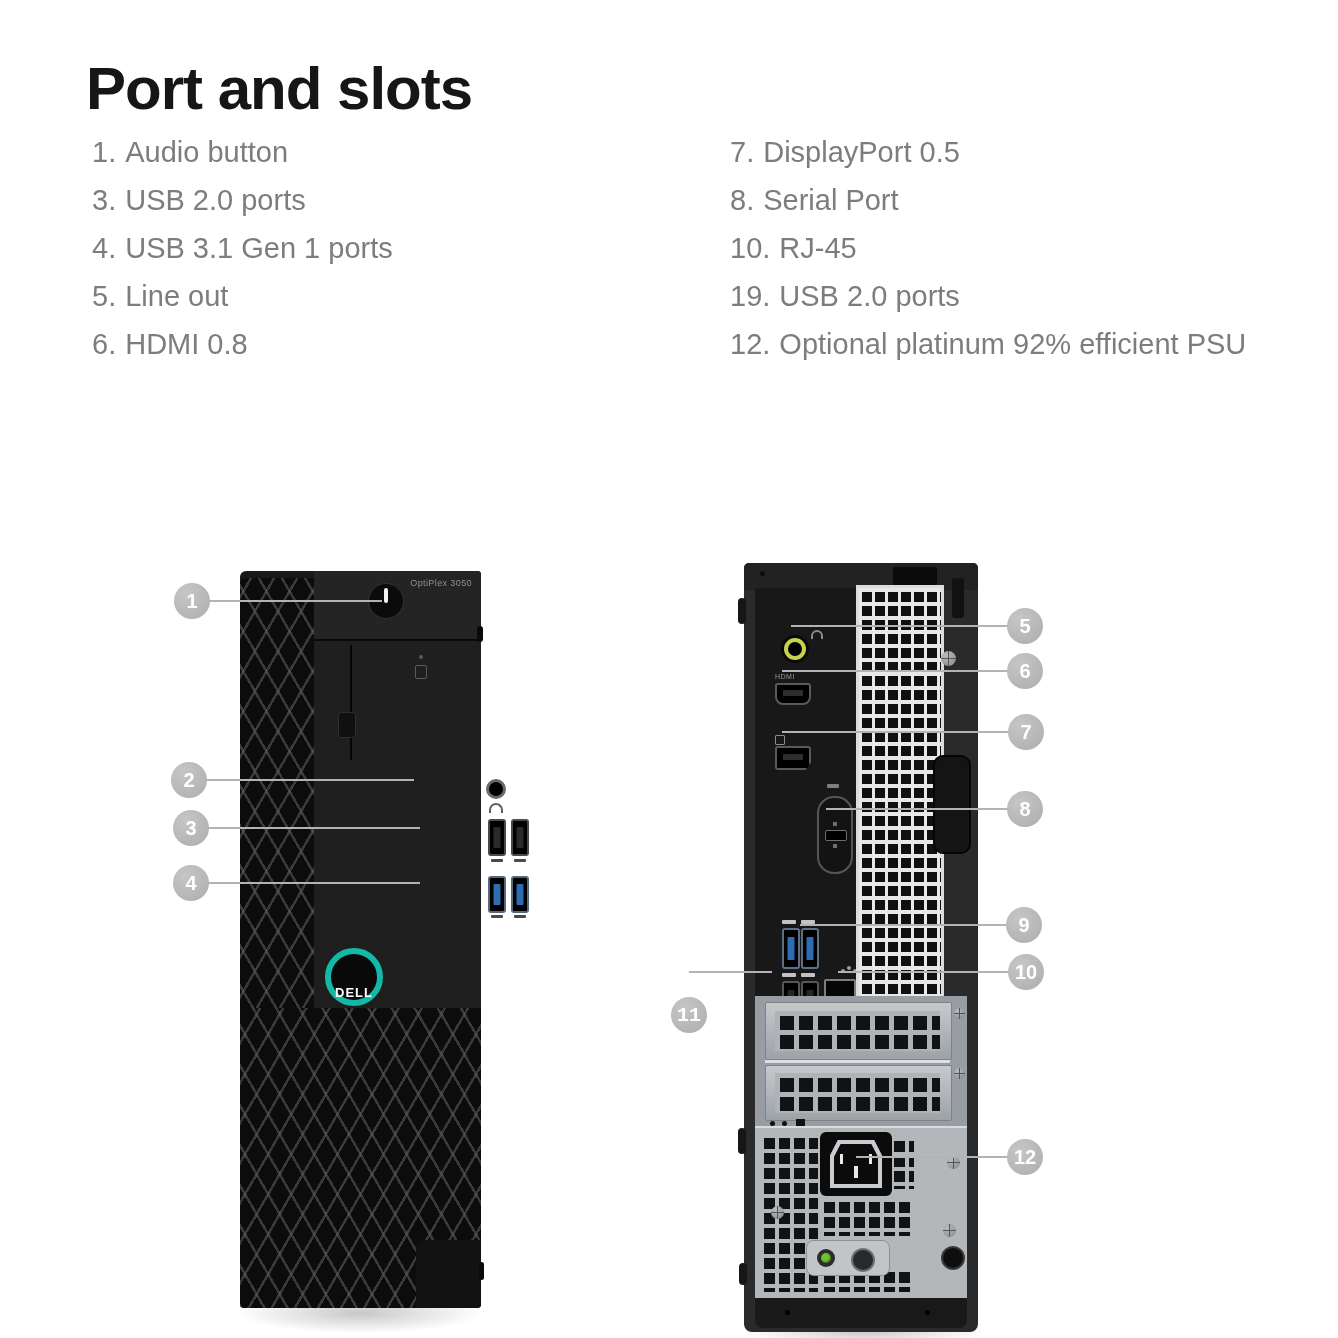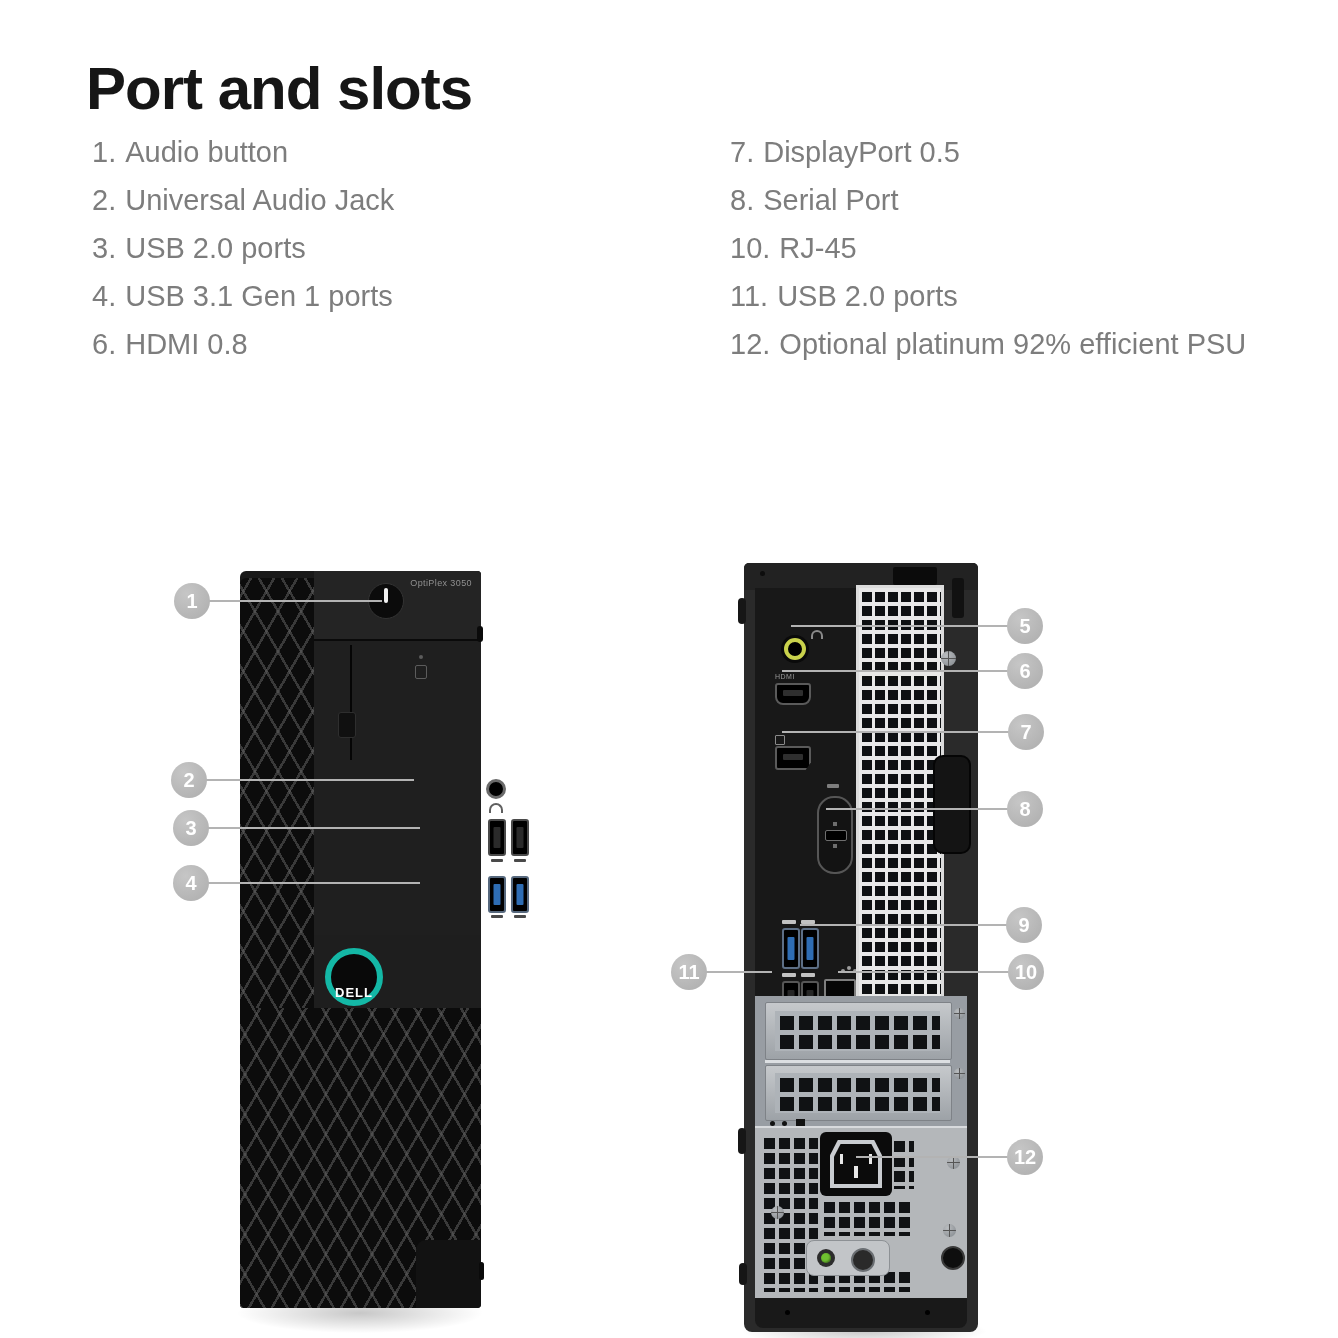--- a/index.html
+++ b/index.html
@@ -67,30 +67,30 @@
 </style>
 </head>
 <body>
 
 <div class="canvas" id="figure">
 
   <h1 class="abs page-title">Port and slots</h1>
 
   <ul class="abs legend left">
       <li class="legend-item"><span class="legend-num">1.</span><span class="legend-label">Audio button</span></li>
-      <li class="legend-item"><span class="legend-num">2.</span><span class="legend-label">Universal Audio Jack</span></li>
       <li class="legend-item"><span class="legend-num">3.</span><span class="legend-label">USB 2.0 ports</span></li>
       <li class="legend-item"><span class="legend-num">4.</span><span class="legend-label">USB 3.1 Gen 1 ports</span></li>
+      <li class="legend-item"><span class="legend-num">5.</span><span class="legend-label">Line out</span></li>
       <li class="legend-item"><span class="legend-num">6.</span><span class="legend-label">HDMI 0.8</span></li>
     </ul>
   <ul class="abs legend right">
       <li class="legend-item"><span class="legend-num">7.</span><span class="legend-label">DisplayPort 0.5</span></li>
       <li class="legend-item"><span class="legend-num">8.</span><span class="legend-label">Serial Port</span></li>
       <li class="legend-item"><span class="legend-num">10.</span><span class="legend-label">RJ-45</span></li>
-      <li class="legend-item"><span class="legend-num">11.</span><span class="legend-label">USB 2.0 ports</span></li>
+      <li class="legend-item"><span class="legend-num">19.</span><span class="legend-label">USB 2.0 ports</span></li>
       <li class="legend-item"><span class="legend-num">12.</span><span class="legend-label">Optional platinum 92% efficient PSU</span></li>
     </ul>
 
   <div class="abs shadow" style="left:232px;top:1292px;width:256px;height:42px;"></div>
 
   <div class="abs" style="left:240px;top:571px;width:241px;height:737px;background:#191919;border-radius:6px 4px 4px 4px;">
 
     <div class="abs mesh" style="left:0;top:7px;width:76px;height:730px;border-radius:6px 0 0 4px;"></div>
     <div class="abs mesh" style="left:0;top:437px;width:241px;height:300px;border-radius:0 0 4px 4px;"></div>
 
@@ -271,16 +271,16 @@
     <div class="abs callout" style="left: 1007px; top: 653px;">6</div>
     <div class="abs callout-line" style="left: 782px; width: 244px; top: 731px;"></div>
     <div class="abs callout" style="left: 1008px; top: 714px;">7</div>
     <div class="abs callout-line" style="left: 826px; width: 199px; top: 808px;"></div>
     <div class="abs callout" style="left: 1007px; top: 791px;">8</div>
     <div class="abs callout-line" style="left: 800px; width: 224px; top: 924px;"></div>
     <div class="abs callout" style="left: 1006px; top: 907px;">9</div>
     <div class="abs callout-line" style="left: 838px; width: 188px; top: 971px;"></div>
     <div class="abs callout" style="left: 1008px; top: 954px;">10</div>
     <div class="abs callout-line" style="left: 689px; width: 83px; top: 971px;"></div>
-    <div class="abs callout" style="left: 671px; top: 954px;">11</div>
+    <div class="abs callout" style="left: 671px; top: 997px; font-family: Liberation Mono, monospace;">11</div>
     <div class="abs callout-line" style="left: 856px; width: 169px; top: 1156px;"></div>
     <div class="abs callout" style="left: 1007px; top: 1139px;">12</div>
   </div>
 
 </body></html>

